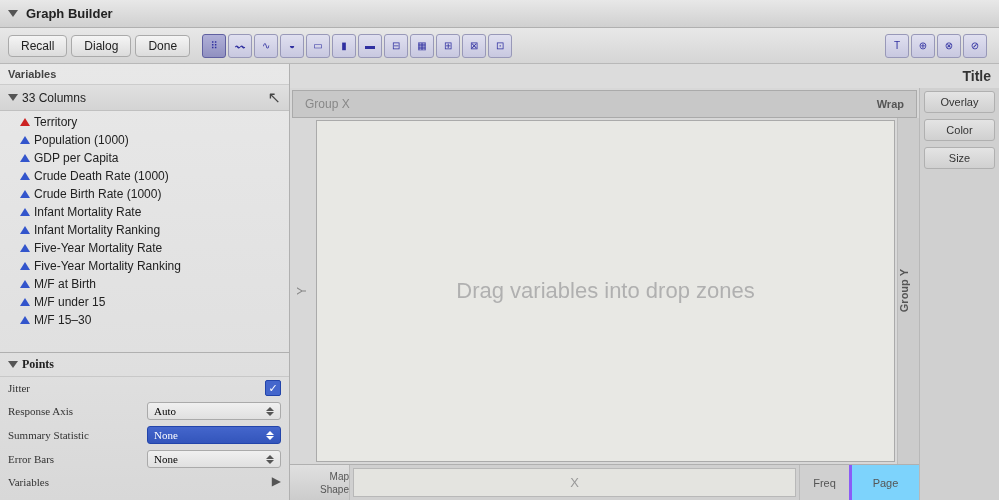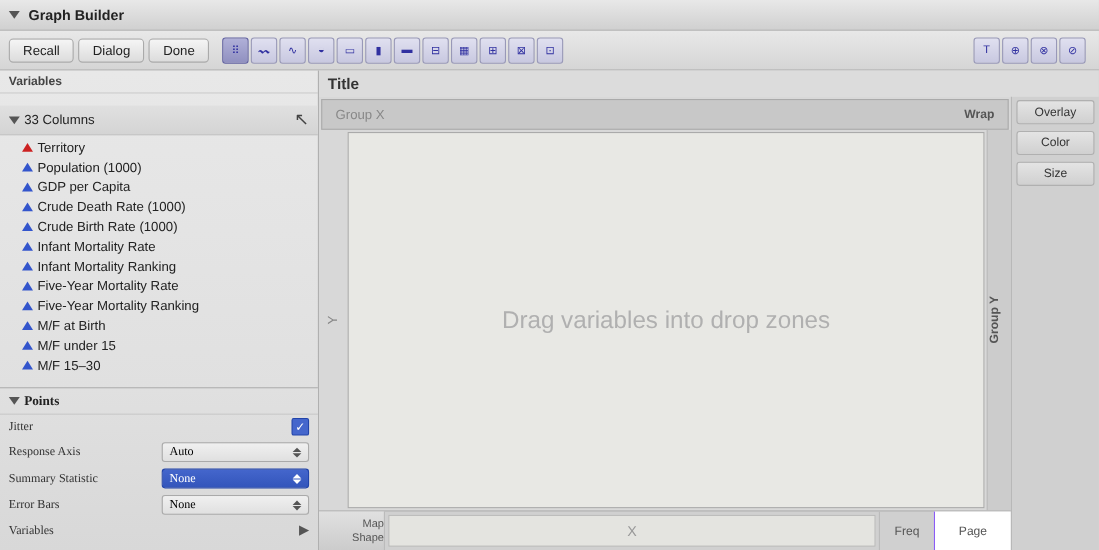--- a/index.html
+++ b/index.html
@@ -104,21 +104,20 @@
     }
     .columns-header {
       display: flex;
       align-items: center;
       padding: 3px 8px;
       background: linear-gradient(to bottom, #e0e0e0, #d4d4d4);
       border-bottom: 1px solid #c0c0c0;
       gap: 4px;
       font-size: 12px;
       color: #222;
-      margin-top: 11px;
     }
     .column-list {
       padding: 2px 0;
     }
     .column-item {
       display: flex;
       align-items: center;
       padding: 2px 8px 2px 20px;
       cursor: pointer;
       color: #222;
@@ -203,21 +202,21 @@
     
     .right-panel {
       flex: 1;
       display: flex;
       flex-direction: column;
       background: #d8d8d8;
     }
     .graph-title-row {
       display: flex;
       align-items: center;
-      justify-content: flex-start;
+      justify-content: flex-end;
       padding: 4px 8px;
       background: #dcdcdc;
     }
     .graph-title {
       font-size: 14px;
       font-weight: bold;
       color: #333;
     }
     .graph-content {
       display: flex;
@@ -329,22 +328,22 @@
       color: #555;
       border-left: 1px solid #bbb;
     }
     .page-label {
       width: 70px;
       display: flex;
       align-items: center;
       justify-content: center;
       font-size: 11px;
       color: #555;
-      border-left: 1px solid #8b5cf6;
-      background: #ffffff;
+      border-left: 3px solid #8b5cf6;
+      background: #7dd3fc;
     }
     .toolbar-icons-right {
       margin-left: auto;
       display: flex;
       align-items: center;
       gap: 2px;
       padding-right: 4px;
     }
 
     

